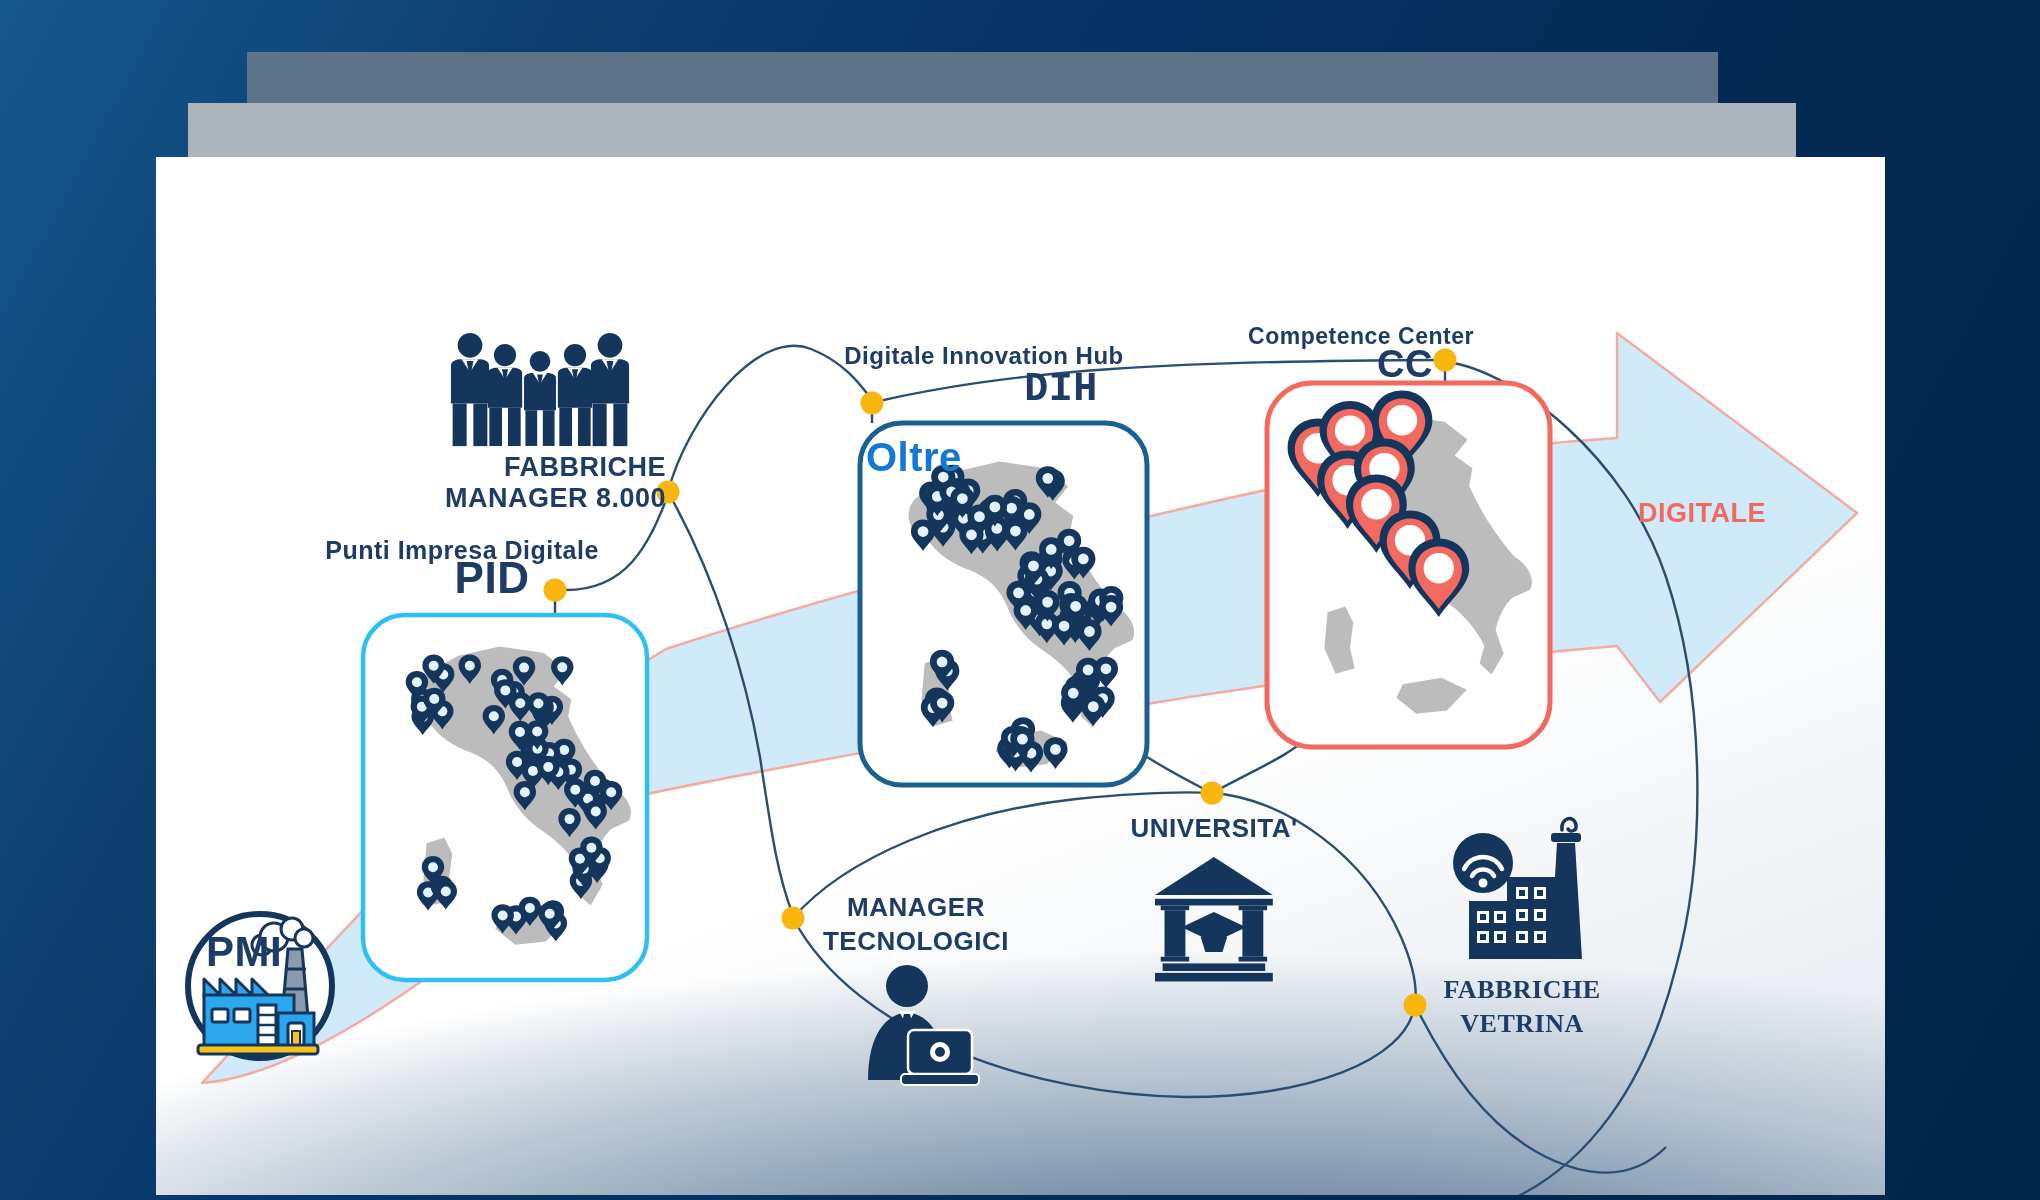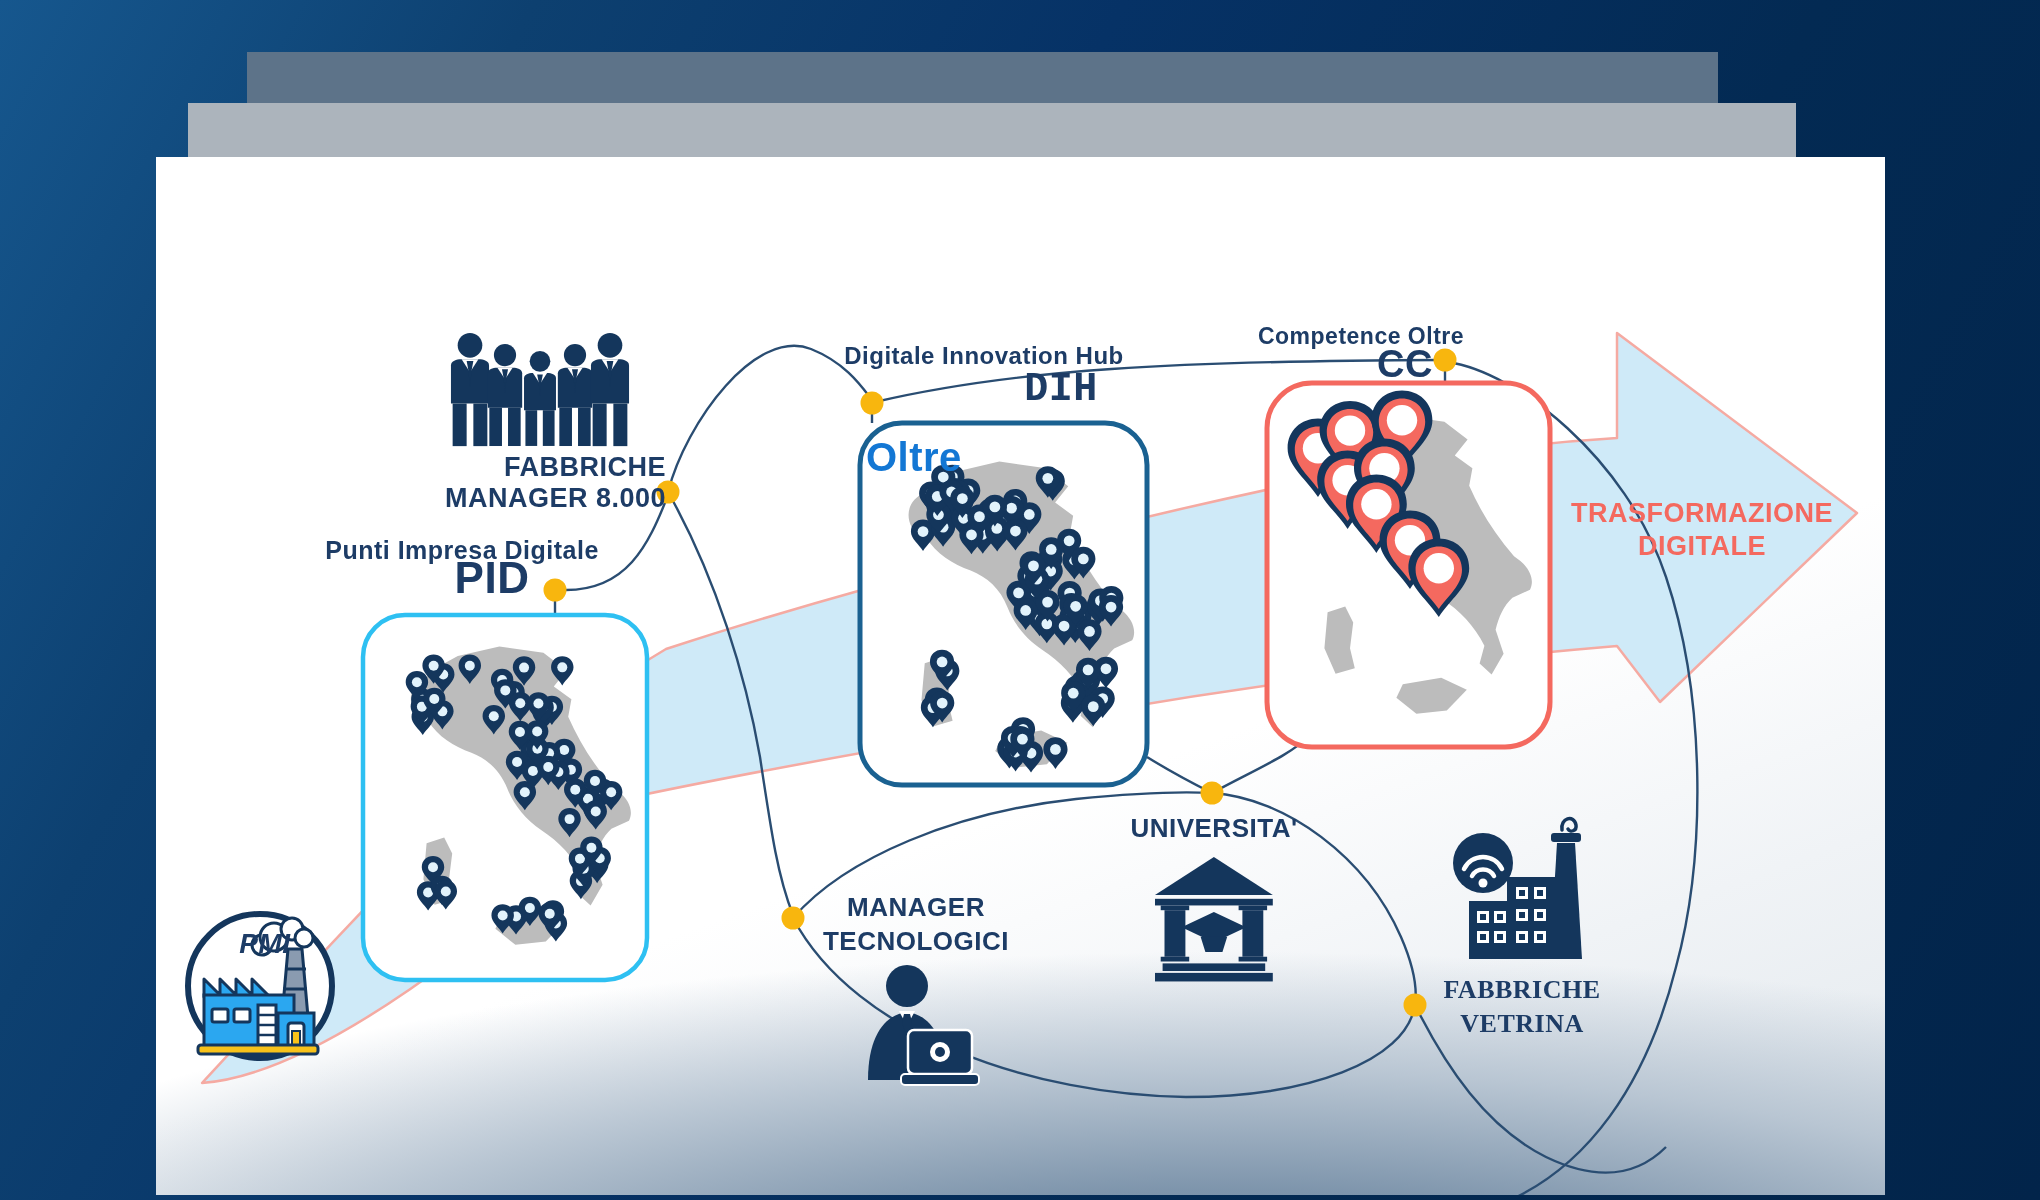--- a/index.html
+++ b/index.html
@@ -24,21 +24,21 @@
   .lbl span{display:block;}
   .lbl-im{left:180px;top:295px;width:330px;text-align:right;font-size:27px;line-height:31px;}
   .lbl-pid-title{left:156px;top:378px;width:300px;font-size:25px;}
   .lbl-pid-acr{left:236px;top:398px;width:200px;font-size:44px;line-height:46px;}
   .lbl-dih-title{left:678px;top:185px;width:300px;font-size:24px;}
   .lbl-dih-acr{left:805px;top:213px;width:200px;font-size:40px;line-height:40px;font-family:Liberation Mono, monospace;}
   .lbl-cc-title{left:1055px;top:166px;width:300px;font-size:23px;}
   .lbl-cc-acr{left:1149px;top:188px;width:200px;font-size:38px;line-height:38px;}
   .lbl-oltre{left:710px;top:276px;width:260px;text-align:left;font-size:40px;color:#1377d4;}
   .lbl-trasf{left:1396px;top:340px;width:300px;font-size:27px;line-height:33px;color:#f4695f;}
-  .lbl-pmi{left:39px;top:770px;width:140px;font-size:28px;font-style:italic;}
+  .lbl-pmi{left:18px;top:770px;width:140px;font-size:42px;}
   .lbl-provider{left:610px;top:733px;width:300px;font-size:26px;line-height:34px;}
   .lbl-univ{left:908px;top:656px;width:300px;font-size:26px;}
   .lbl-fab{left:1216px;top:816px;width:300px;font-size:26px;line-height:34px;font-family:Liberation Serif, serif;}
 </style>
 </head>
 <body>
 
 <div class="stage">
   <div class="bar bar-dark"></div>
   <div class="bar bar-light"></div>
@@ -376,25 +376,24 @@
     </svg>
 
     <div class="lbl lbl-im">
       <span>FABBRICHE</span>
       <span>MANAGER 8.000</span>
     </div>
     <div class="lbl lbl-pid-title">Punti Impresa Digitale</div>
     <div class="lbl lbl-pid-acr">PID</div>
     <div class="lbl lbl-dih-title">Digitale Innovation Hub</div>
     <div class="lbl lbl-dih-acr">DIH</div>
-    <div class="lbl lbl-cc-title">Competence Oltre</div>
+    <div class="lbl lbl-cc-title">Competence Center</div>
     <div class="lbl lbl-cc-acr">CC</div>
     <div class="lbl lbl-oltre">Oltre</div>
     <div class="lbl lbl-trasf">
-      <span>TRASFORMAZIONE</span>
       <span>DIGITALE</span>
     </div>
     <div class="lbl lbl-pmi">PMI</div>
     <div class="lbl lbl-provider">
       <span>MANAGER</span>
       <span>TECNOLOGICI</span>
     </div>
     <div class="lbl lbl-univ">UNIVERSITA'</div>
     <div class="lbl lbl-fab">
       <span>FABBRICHE</span>

